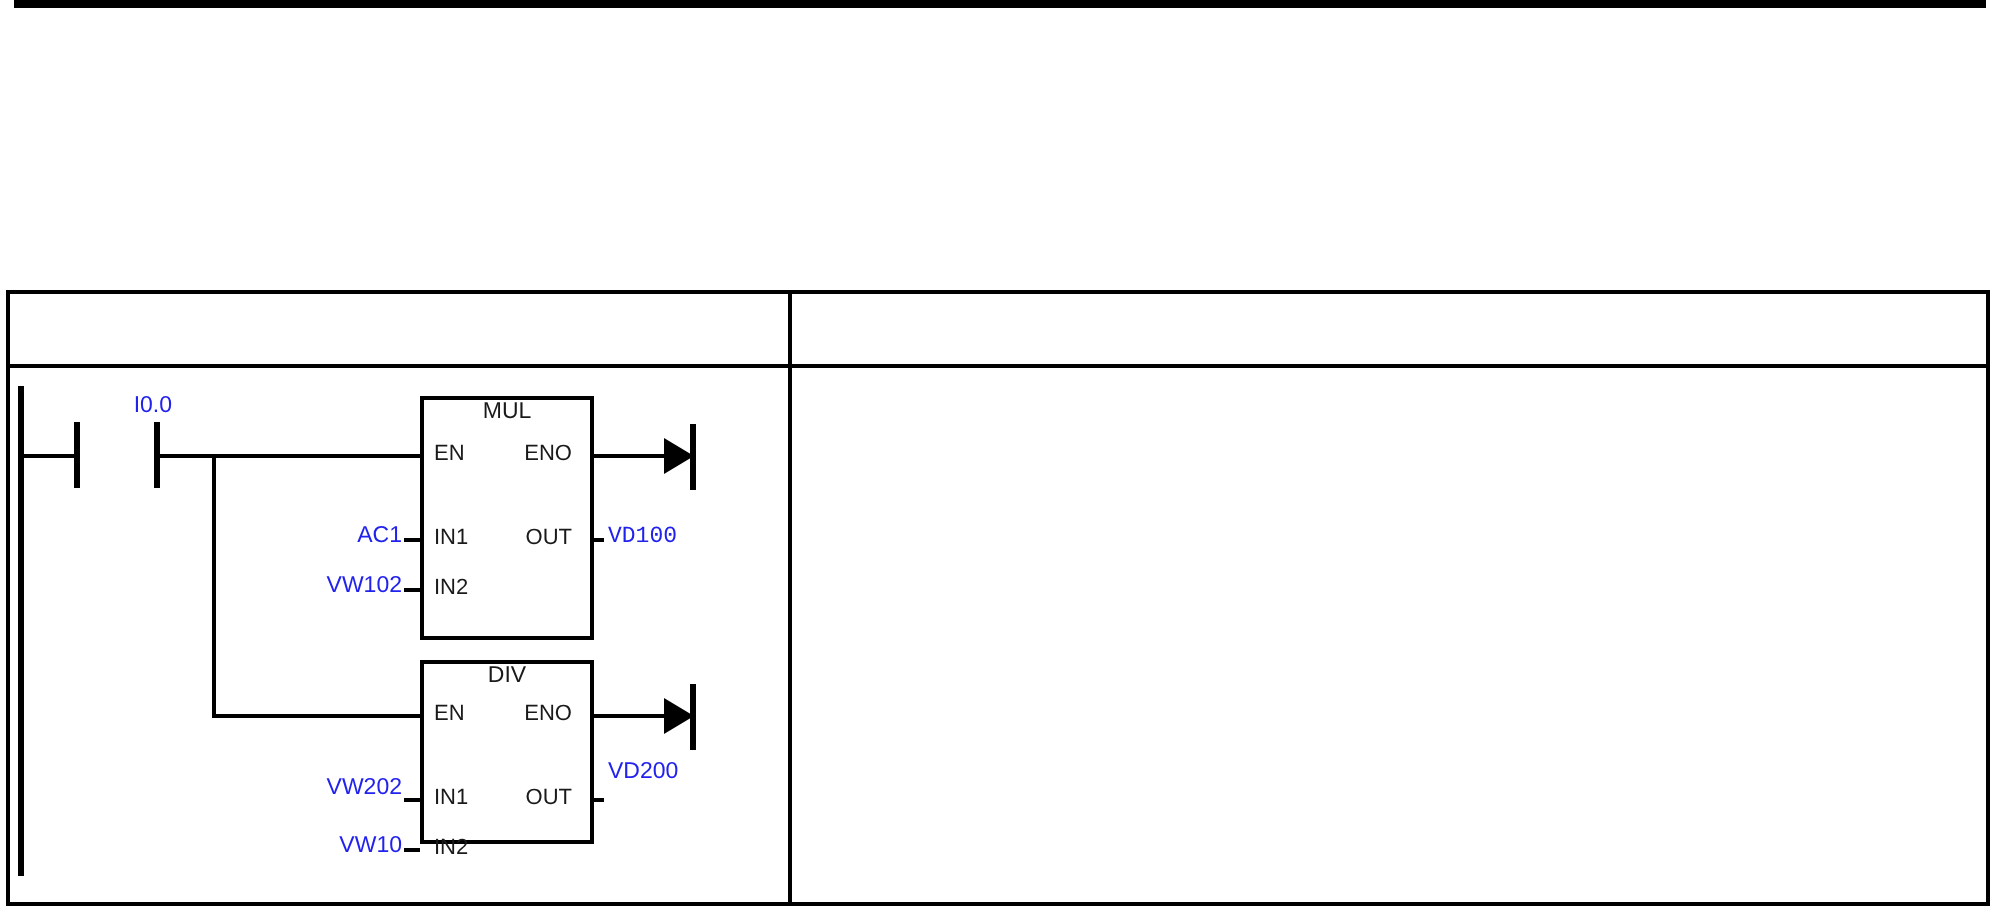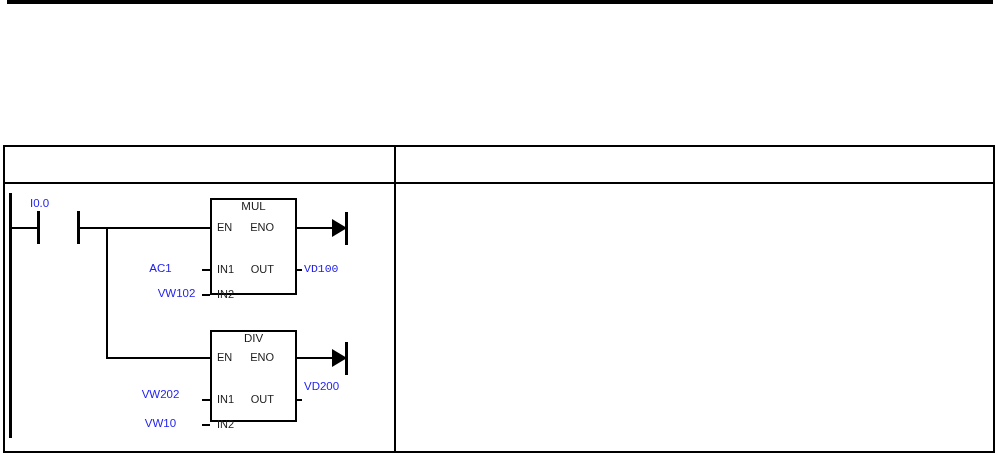--- a/index.html
+++ b/index.html
@@ -67,28 +67,28 @@
     color: #1a1a1a;
     white-space: nowrap;
   }
   .pin {
     position: absolute;
     font-size: 11px;
     color: #1a1a1a;
     white-space: nowrap;
   }
   .pin.pl { left: 5px; }
-  .pin.pr { right: 21px; }
+  .pin.pr { right: 9px; }
   .operand {
     position: absolute;
     font-size: 11.5px;
     color: #2222ee;
     white-space: nowrap;
   }
-  .operand.ra { text-align: center; }
+  .operand.ra { text-align: right; }
   .arrowhead {
     position: absolute;
     width: 0; height: 0;
     border-top: 9px solid transparent;
     border-bottom: 9px solid transparent;
     border-left: 15px solid #000000;
   }
 </style>
 </head>
 <body>
@@ -106,38 +106,38 @@
     <div class="cell body-right"></div>
   </div>
 
   <div>
 
     <div class="lw" style="left:9px; top:193px; width:3px; height:245px;"></div>
 
     <div class="lw" style="left:9px; top:227px; width:29px; height:2px;"></div>
     <div class="lw" style="left:37px; top:211px; width:3px; height:33px;"></div>
     <div class="lw" style="left:77px; top:211px; width:3px; height:33px;"></div>
-    <div class="operand" style="left: 30px; top: 197px; width: 56px; text-align: left; color: rgb(34, 34, 238);">I0.0</div>
+    <div class="operand" style="left: 30px; top: 197px; width: 56px; text-align: right; color: rgb(34, 34, 238);">I0.0</div>
     <div class="lw" style="left:80px; top:227px; width:130px; height:2px;"></div>
 
     <div class="lw" style="left:106px; top:227px; width:2px; height:132px;"></div>
     <div class="lw" style="left:106px; top:357px; width:104px; height:2px;"></div>
 
-    <div class="fbox" style="left:210px; top:198px; width:87px; height:97px;">
+    <div class="fbox" style="left:210px; top:198px; width:87px; height:122px;">
       <div class="btitle" style="color: rgb(26, 26, 26);">MUL</div>
       <span class="pin pl" style="top: 21px; color: rgb(26, 26, 26);">EN</span>
       <span class="pin pr" style="top: 21px; color: rgb(26, 26, 26);">ENO</span>
       <span class="pin pl" style="top: 63px; color: rgb(26, 26, 26);">IN1</span>
       <span class="pin pr" style="top: 63px; color: rgb(26, 26, 26);">OUT</span>
       <span class="pin pl" style="top: 88px; color: rgb(26, 26, 26);">IN2</span>
     </div>
 
     <div class="operand ra" style="left: 120px; top: 262px; width: 81px; color: rgb(34, 34, 238);">AC1</div>
     <div class="lw" style="left:202px; top:269px; width:8px; height:2px;"></div>
-    <div class="operand ra" style="left: 136px; top: 287px; width: 81px; color: rgb(34, 34, 238);">VW102</div>
+    <div class="operand ra" style="left: 120px; top: 287px; width: 81px; color: rgb(34, 34, 238);">VW102</div>
     <div class="lw" style="left:202px; top:294px; width:8px; height:2px;"></div>
     <div class="lw" style="left:297px; top:269px; width:5px; height:2px;"></div>
     <div class="operand" style="left: 304px; top: 262px; color: rgb(34, 34, 238); font-family: Liberation Mono, monospace;">VD100</div>
 
     <div>
       <div class="lw" style="left:297px; top:227px; width:38px; height:2px;"></div>
       <div class="arrowhead" style="left:332px; top:219px;"></div>
       <div class="lw" style="left:345px; top:212px; width:3px; height:33px;"></div>
     </div>
 

